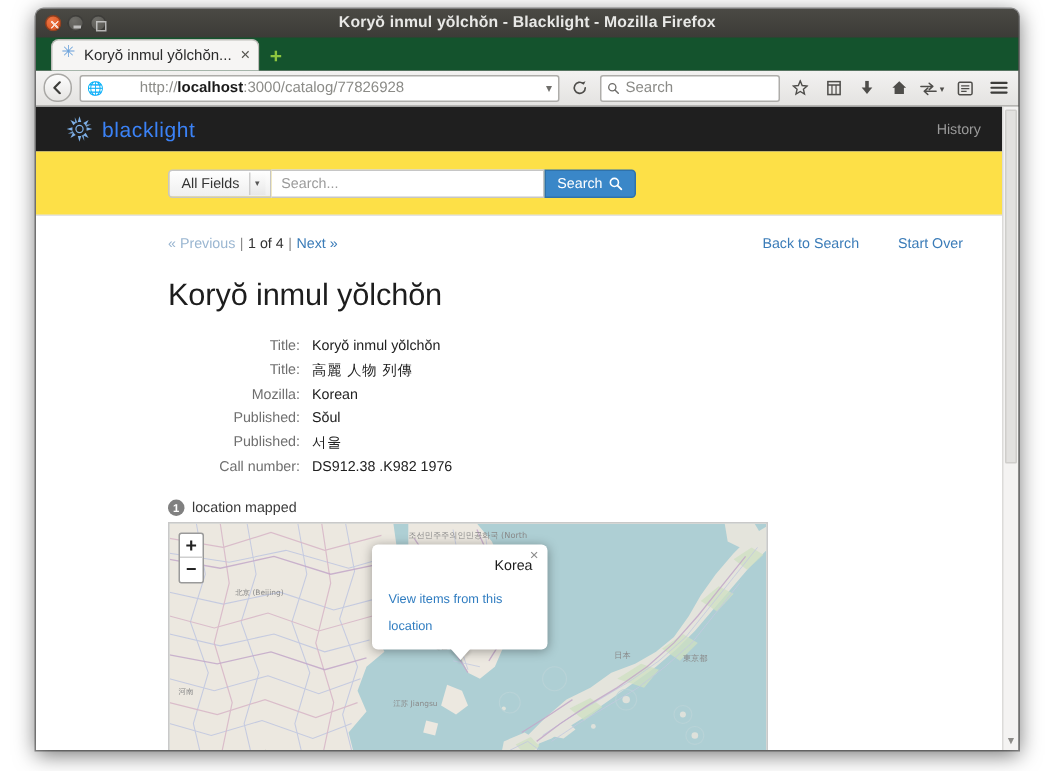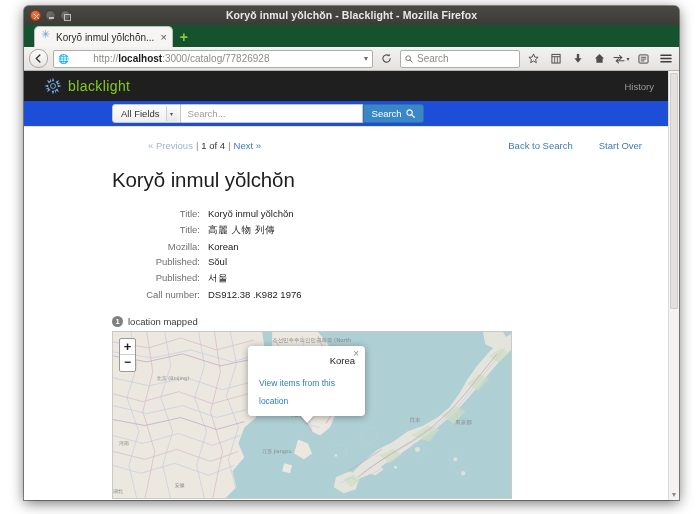--- a/index.html
+++ b/index.html
@@ -171,31 +171,31 @@
   
   #bl-navbar {
     height: 30px;
     background: #1f1f1f;
     display: flex; align-items: center;
     padding: 0 14px;
   }
   .brand { display: flex; align-items: center; gap: 6px; margin-left: 6px; }
   .brand .sun { width: 18px; height: 18px; }
   .brand .bname {
-    color: #84cc16; font-size: 14px; letter-spacing: .4px;
+    color: #3b82f6; font-size: 14px; letter-spacing: .4px;
   }
   #bl-navbar .history {
     margin-left: auto;
     color: #9a9a9a; font-size: 9.5px;
   }
 
   
   #searchband {
-    height: 26px;
-    background: #1d4ed8;
+    height: 43px;
+    background: #fde047;
     border-bottom: 1px solid #e3e3e3;
     display: flex; align-items: center;
     padding-left: 88px;
   }
   #fieldsel {
     height: 19px;
     background: linear-gradient(#fefefe, #efefef);
     border: 1px solid #c6c6c6;
     border-radius: 3px 0 0 3px;
     display: flex; align-items: center;
@@ -228,21 +228,21 @@
 
   
   #content { padding: 0 0 0 0; }
 
   #pagination {
     display: flex; align-items: center;
     padding: 13px 26px 0 88px;
     font-size: 9.5px; color: #444;
   }
   #pagination .lnk { color: #3b7cb8; }
-  #pagination .lnk.muted { color: #9ab6d1; margin-left: 36px; }
+  #pagination .lnk.muted { color: #9ab6d1; }
   #pagination .sep { color: #888; margin: 0 3px; }
   #pagination .cur { color: #333; }
   #pagination .right { margin-left: auto; display: flex; gap: 26px; }
   #pagination .right a { color: #3b7cb8; }
 
   h1#rec-title {
     font-size: 20.5px; font-weight: normal;
     color: #1d1d1d;
     padding: 17px 0 0 88px;
     letter-spacing: -.1px;

